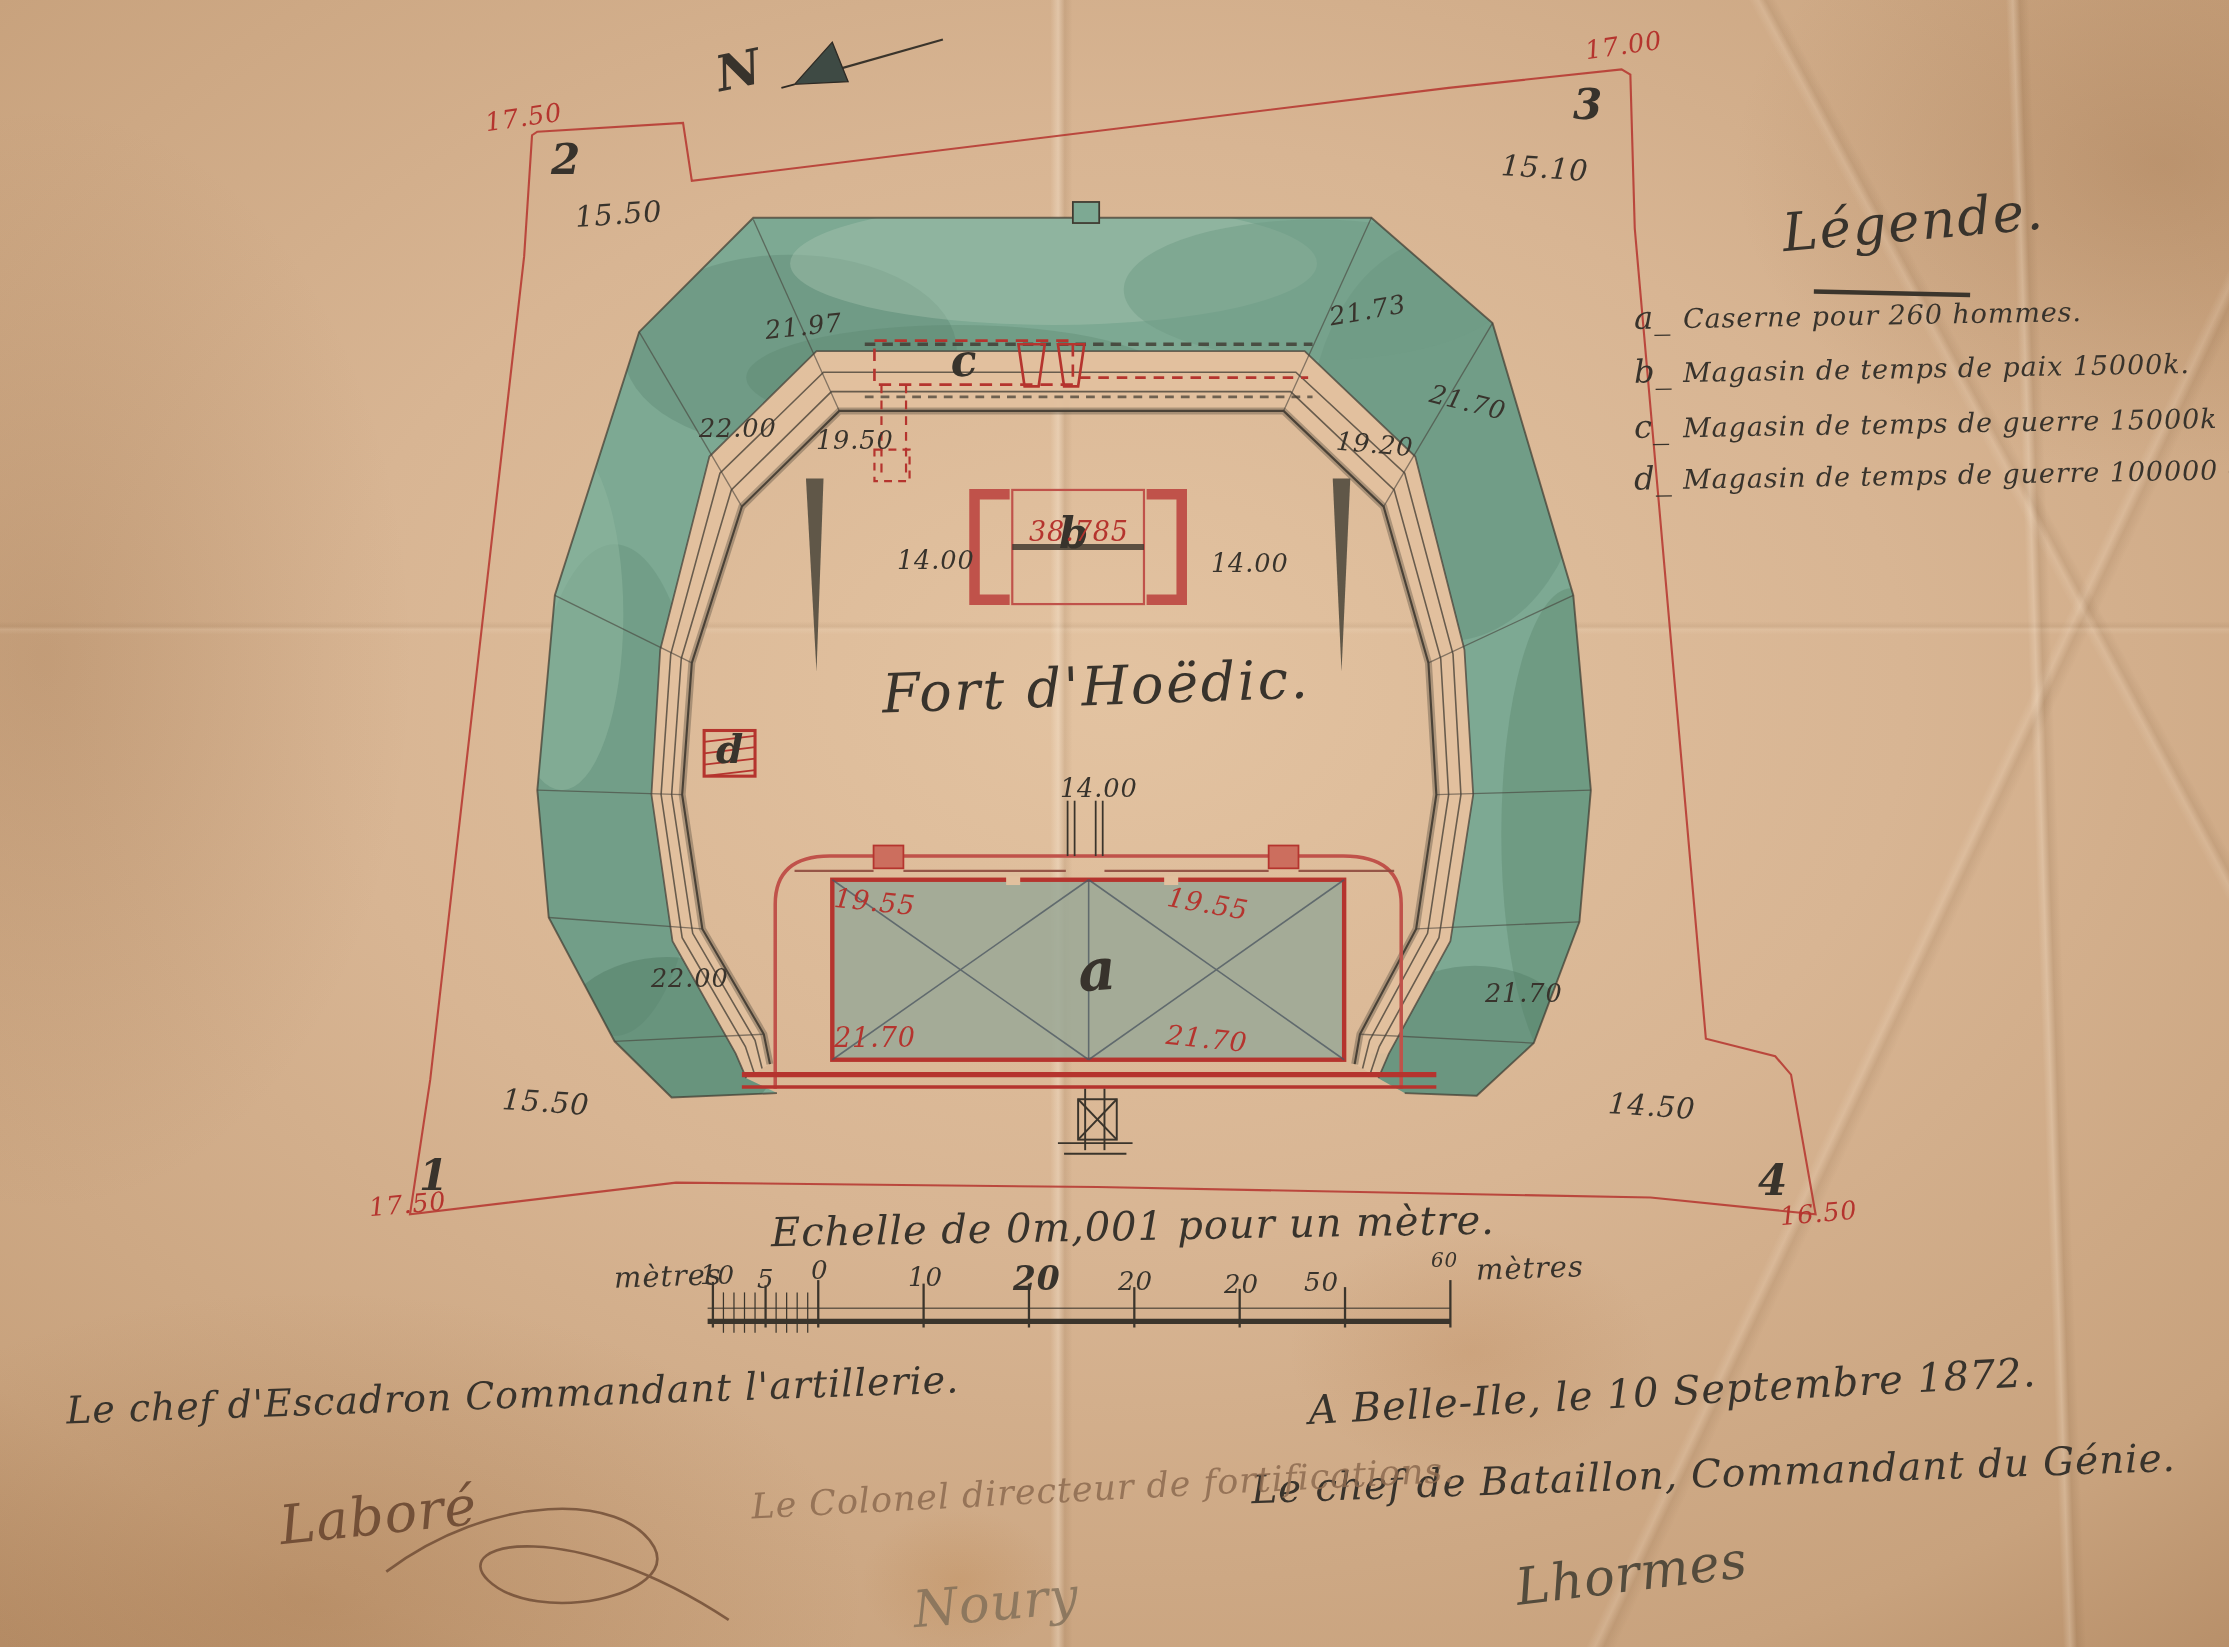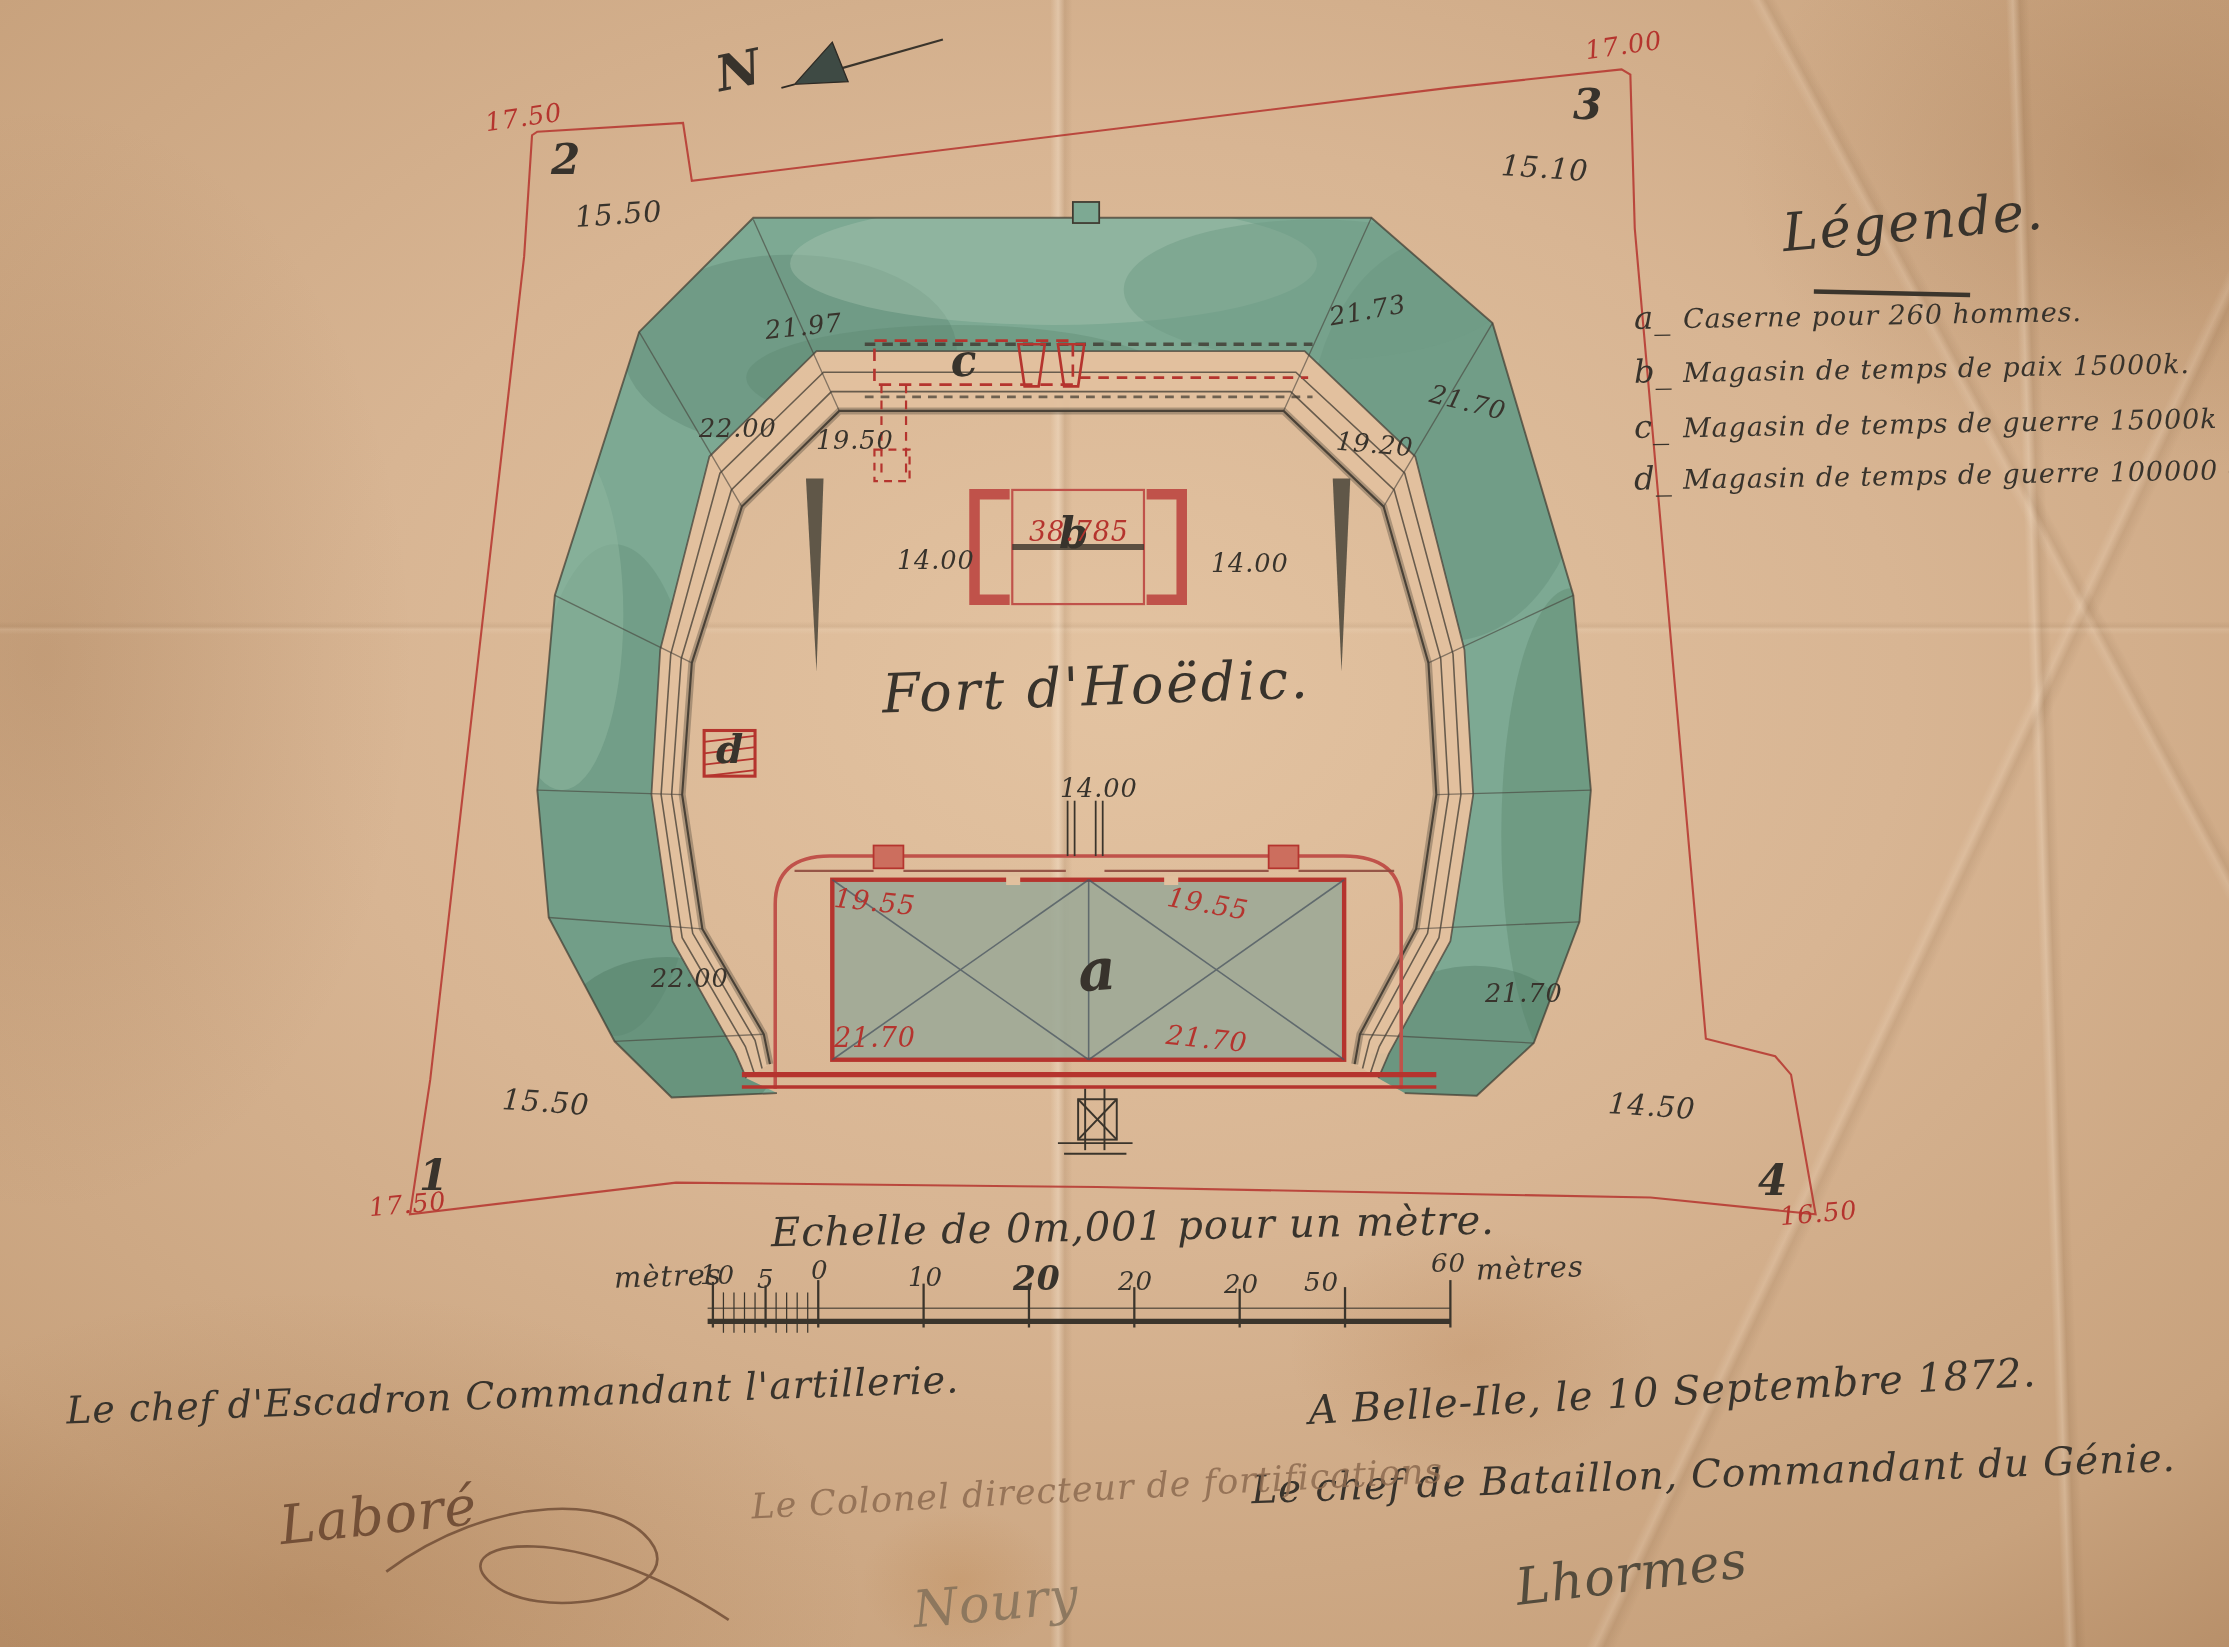--- a/index.html
+++ b/index.html
@@ -275,21 +275,21 @@
   <span class="hw" style="left:771px;top:1206px;font-size:40px;transform:rotate(-1deg);">Echelle de 0m,001 pour un mètre.</span>
   <span class="hw" style="left:614px;top:1262px;font-size:29px;transform:rotate(-2deg);">mètres</span>
   <span class="hw" style="left:700px;top:1262px;font-size:26px;">10</span>
   <span class="hw" style="left:757px;top:1266px;font-size:26px;">5</span>
   <span class="hw" style="left:811px;top:1257px;font-size:26px;">0</span>
   <span class="hw" style="left:908px;top:1264px;font-size:26px;">10</span>
   <span class="hw" style="left:1013px;top:1262px;font-size:33px;font-weight:bold;">20</span>
   <span class="hw" style="left:1118px;top:1268px;font-size:26px;">20</span>
   <span class="hw" style="left:1224px;top:1271px;font-size:26px;">20</span>
   <span class="hw" style="left:1304px;top:1269px;font-size:26px;">50</span>
-  <span class="hw" style="left:1431px;top:1250px;font-size:26px;">60</span>
+  <span class="hw" style="left:1431px;top:1250px;font-size:20px;">60</span>
   <span class="hw" style="left:1476px;top:1254px;font-size:29px;transform:rotate(-2deg);">mètres</span>
 
   <span class="hw" style="left:66px;top:1376px;font-size:38px;transform:rotate(-2deg);">Le chef d'Escadron Commandant l'artillerie.</span>
   <span class="hw" style="left:1308px;top:1371px;font-size:40px;transform:rotate(-3deg);">A Belle-Ile, le 10 Septembre 1872.</span>
   <span class="hw" style="left:1251px;top:1454px;font-size:39px;transform:rotate(-2deg);">Le chef de Bataillon, Commandant du Génie.</span>
   <span class="hw faded" style="left:751px;top:1471px;font-size:35px;transform:rotate(-3deg);">Le Colonel directeur de fortifications.</span>
 
   <span class="hw sig" style="left:279px;top:1489px;font-size:54px;color:#6d4a33;transform:rotate(-6deg);">Laboré</span>
   <span class="hw sig faded" style="left:913px;top:1577px;font-size:51px;color:#7a6a55;transform:rotate(-5deg);opacity:.75;">Noury</span>
   <span class="hw sig" style="left:1515px;top:1548px;font-size:51px;color:#4a4437;transform:rotate(-7deg);">Lhormes</span>

